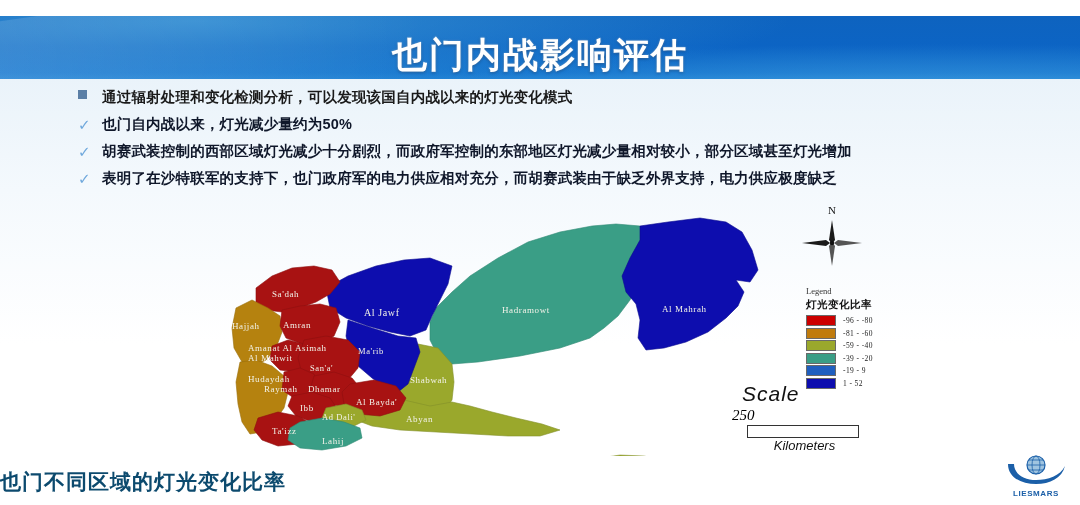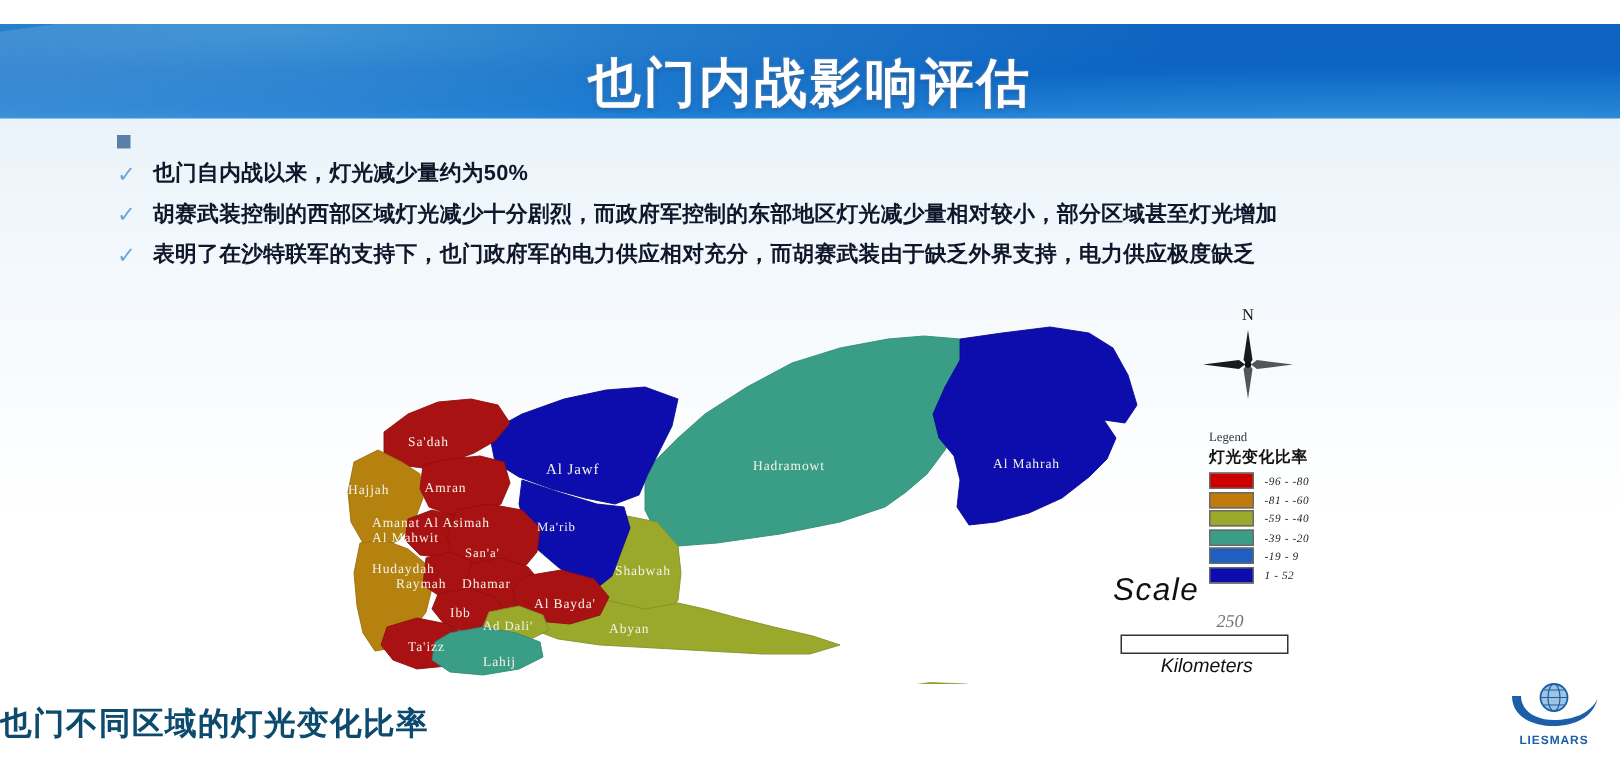--- a/index.html
+++ b/index.html
@@ -60,28 +60,28 @@
   .compass{position:absolute;left:800px;top:206px;width:64px;height:62px;}
   .compass .nlab{
     position:absolute;left:0;top:-2px;width:64px;text-align:center;
     font-family:"Liberation Serif","DejaVu Serif",serif;font-size:11px;color:#111;
   }
 
   
   .legend{position:absolute;left:806px;top:286px;width:110px;}
   .legend-en{font-family:"Liberation Serif","DejaVu Serif",serif;font-size:8.5px;color:#333;margin-bottom:2px;}
   .legend-cn{font-size:10.5px;font-weight:bold;color:#111;margin-bottom:3px;letter-spacing:.5px;}
-  .lrow{display:flex;align-items:center;height:11px;margin-bottom:1.5px;font-style:italic;}
+  .lrow{display:flex;align-items:center;height:11px;margin-bottom:1.5px;}
   .swatch{width:28px;height:9px;border:1px solid #6a6a6a;flex:0 0 28px;}
   .lval{font-family:"Liberation Serif","DejaVu Serif",serif;font-size:7.5px;color:#222;margin-left:7px;white-space:nowrap;letter-spacing:.4px;}
 
   
   .scale{position:absolute;left:698px;top:382px;width:210px;font-style:italic;}
   .scale-word{font-size:21px;color:#111;letter-spacing:1px;margin-left:44px;}
-  .scale-num{font-family:"Liberation Serif","DejaVu Serif",serif;font-size:12px;color:#737373;margin-left:34px;margin-top:1px;text-align:center;}
+  .scale-num{font-family:"Liberation Serif","DejaVu Serif",serif;font-size:15px;color:#000000;margin-left:34px;margin-top:1px;}
   .scale-bar-row{display:flex;align-items:center;margin-top:1px;flex-direction:column;}
   .scale-bar{width:110px;height:11px;border:1.5px solid #333;background:#fff;}
   .scale-unit{font-size:13px;color:#111;margin-left:3px;}
 
   
   .caption{
     position:absolute;left:0;top:468px;width:1080px;
     font-size:21px;font-weight:bold;color:#0c4a6e;letter-spacing:1px;
   }
 
@@ -102,20 +102,21 @@
     <div class="title">也门内战影响评估</div>
   </div>
 
   <div class="body-bg"></div>
 
   <div class="bullets">
     <div class="brow">
       <span class="bmark">
           <span class="sq"></span>
         </span>
+      <span class="btext lvl1">通过辐射处理和变化检测分析，可以发现该国自内战以来的灯光变化模式</span>
     </div>
     <div class="brow">
       <span class="bmark">
           <span class="ck">✓</span>
         </span>
       <span class="btext lvl2">也门自内战以来，灯光减少量约为50%</span>
     </div>
     <div class="brow">
       <span class="bmark">
           <span class="ck">✓</span>

